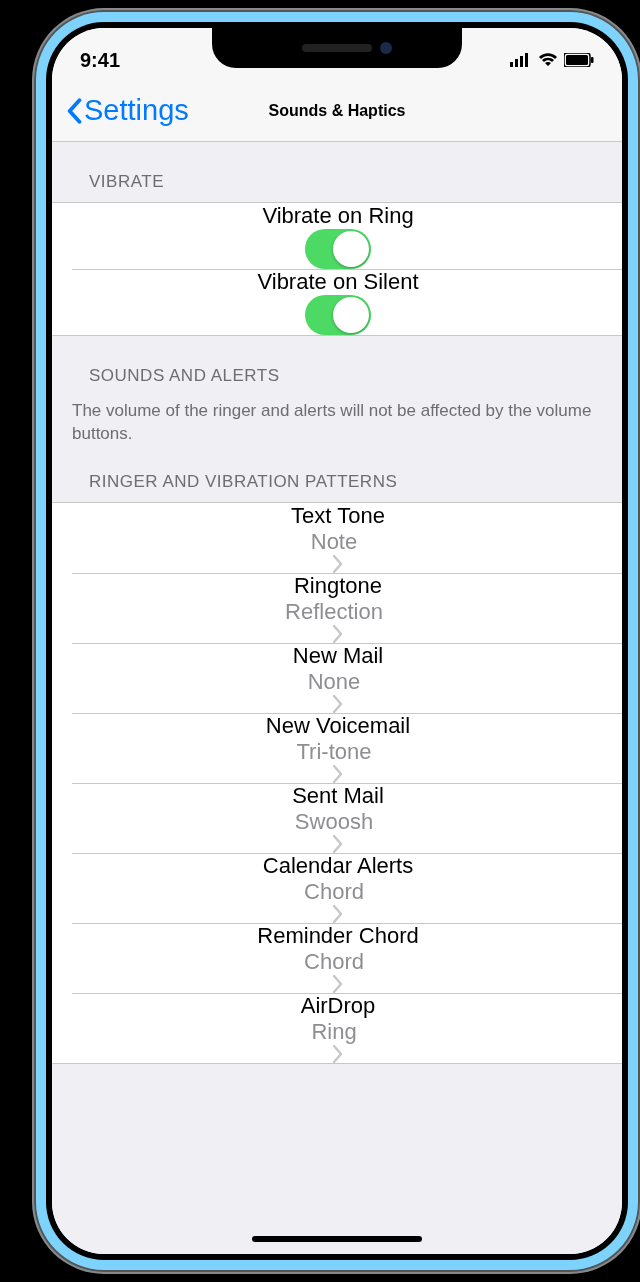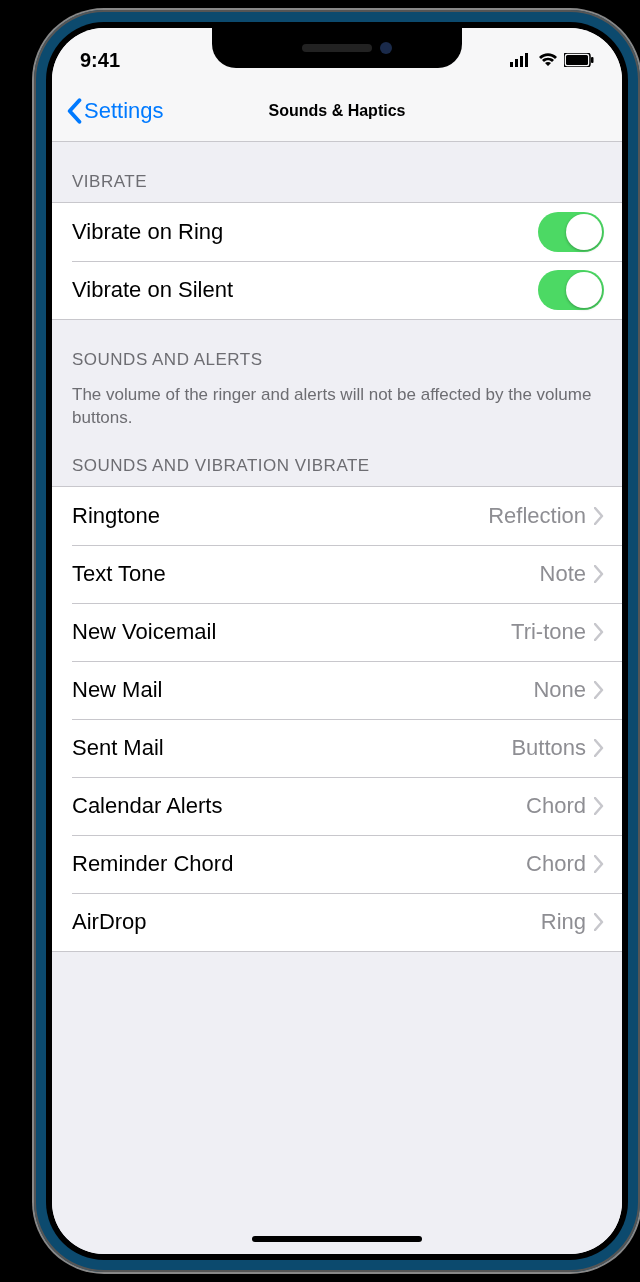--- a/index.html
+++ b/index.html
@@ -8,21 +8,21 @@
     background: #000;
     width: 640px;
     height: 1282px;
     display: flex;
     align-items: center;
     justify-content: center;
   }
   .device {
     width: 620px;
     height: 1262px;
-    background: #0c4a6e;
+    background: #7dd3fc;
     border-radius: 70px;
     padding: 12px;
     box-shadow: inset 0 0 0 2px #555, 0 0 0 2px #888;
     position: relative;
     margin-left: 34px;
   }
   .screen-wrap {
     width: 100%;
     height: 100%;
     background: #000;
@@ -74,62 +74,63 @@
   .nav-bar {
     background: #f7f7f8;
     height: 62px;
     display: flex;
     align-items: center;
     border-bottom: 1px solid #c8c7cc;
     position: relative;
   }
   .back {
     color: #007aff;
-    font-size: 22px;
+    font-size: 29px;
     display: flex;
     align-items: center;
     padding-left: 10px;
     position: absolute;
     left: 4px;
   }
   .back svg { margin-right: 2px; }
   .nav-title {
     font-size: 16px;
     font-weight: 600;
     margin: 0 auto;
   }
   .content {
     height: calc(100% - 114px);
     overflow: hidden;
     background: #efeff4;
   }
   .section-header {
     font-size: 17px;
     color: #6d6d72;
-    padding: 30px 20px 10px;
+    padding: 30px 37px 10px;
     letter-spacing: 0.5px;
   }
   .section-footer {
     font-size: 17px;
     color: #6d6d72;
     padding: 4px 20px 6px;
     line-height: 1.35;
   }
   .cell-group {
     background: #fff;
     border-top: 1px solid #c8c7cc;
     border-bottom: 1px solid #c8c7cc;
   }
   .cell {
     min-height: 58px;
     display: flex;
     align-items: center;
     padding: 0 18px 0 20px;
     font-size: 22px;
     position: relative;
+    flex-direction: column;
   }
   .cell + .cell::before {
     content: "";
     position: absolute;
     top: 0; left: 20px; right: 0;
     height: 1px;
     background: #c8c7cc;
   }
   .cell-label { flex: 1; color: #000; }
   .cell-value { color: #8e8e93; font-size: 22px; margin-right: 8px; }
@@ -238,61 +239,61 @@
           <span class="cell-label">Vibrate on Silent</span>
           <div class="toggle on">
                 <div class="knob"></div>
               </div>
         </div>
       </div>
 
       <div class="section-header">SOUNDS AND ALERTS</div>
       <div class="section-footer">The volume of the ringer and alerts will not be affected by the volume buttons.</div>
 
-      <div class="section-header" style="padding-top:20px">SOUNDS AND VIBRATION VIBRATE</div>
+      <div class="section-header" style="padding-top:20px">RINGER AND VIBRATION PATTERNS</div>
       <div class="cell-group" id="patterns-group">
+            <div class="cell">
+              <span class="cell-label">Text Tone</span>
+              <span class="cell-value">Note</span>
+              <span class="cell-chevron">
+                <svg width="10" height="18" viewBox="0 0 10 18">
+                  <path d="M1 1 L8 9 L1 17" stroke="#c7c7cc" stroke-width="2.5" fill="none" stroke-linecap="round" stroke-linejoin="round"></path>
+                </svg>
+              </span>
+            </div>
             <div class="cell">
               <span class="cell-label">Ringtone</span>
               <span class="cell-value">Reflection</span>
               <span class="cell-chevron">
                 <svg width="10" height="18" viewBox="0 0 10 18">
                   <path d="M1 1 L8 9 L1 17" stroke="#c7c7cc" stroke-width="2.5" fill="none" stroke-linecap="round" stroke-linejoin="round"></path>
                 </svg>
               </span>
             </div>
             <div class="cell">
-              <span class="cell-label">Text Tone</span>
-              <span class="cell-value">Note</span>
+              <span class="cell-label">New Mail</span>
+              <span class="cell-value">None</span>
               <span class="cell-chevron">
                 <svg width="10" height="18" viewBox="0 0 10 18">
                   <path d="M1 1 L8 9 L1 17" stroke="#c7c7cc" stroke-width="2.5" fill="none" stroke-linecap="round" stroke-linejoin="round"></path>
                 </svg>
               </span>
             </div>
             <div class="cell">
               <span class="cell-label">New Voicemail</span>
               <span class="cell-value">Tri-tone</span>
               <span class="cell-chevron">
                 <svg width="10" height="18" viewBox="0 0 10 18">
                   <path d="M1 1 L8 9 L1 17" stroke="#c7c7cc" stroke-width="2.5" fill="none" stroke-linecap="round" stroke-linejoin="round"></path>
                 </svg>
               </span>
             </div>
             <div class="cell">
-              <span class="cell-label">New Mail</span>
-              <span class="cell-value">None</span>
-              <span class="cell-chevron">
-                <svg width="10" height="18" viewBox="0 0 10 18">
-                  <path d="M1 1 L8 9 L1 17" stroke="#c7c7cc" stroke-width="2.5" fill="none" stroke-linecap="round" stroke-linejoin="round"></path>
-                </svg>
-              </span>
-            </div>
-            <div class="cell">
               <span class="cell-label">Sent Mail</span>
-              <span class="cell-value">Buttons</span>
+              <span class="cell-value">Swoosh</span>
               <span class="cell-chevron">
                 <svg width="10" height="18" viewBox="0 0 10 18">
                   <path d="M1 1 L8 9 L1 17" stroke="#c7c7cc" stroke-width="2.5" fill="none" stroke-linecap="round" stroke-linejoin="round"></path>
                 </svg>
               </span>
             </div>
             <div class="cell">
               <span class="cell-label">Calendar Alerts</span>
               <span class="cell-value">Chord</span>
               <span class="cell-chevron">

